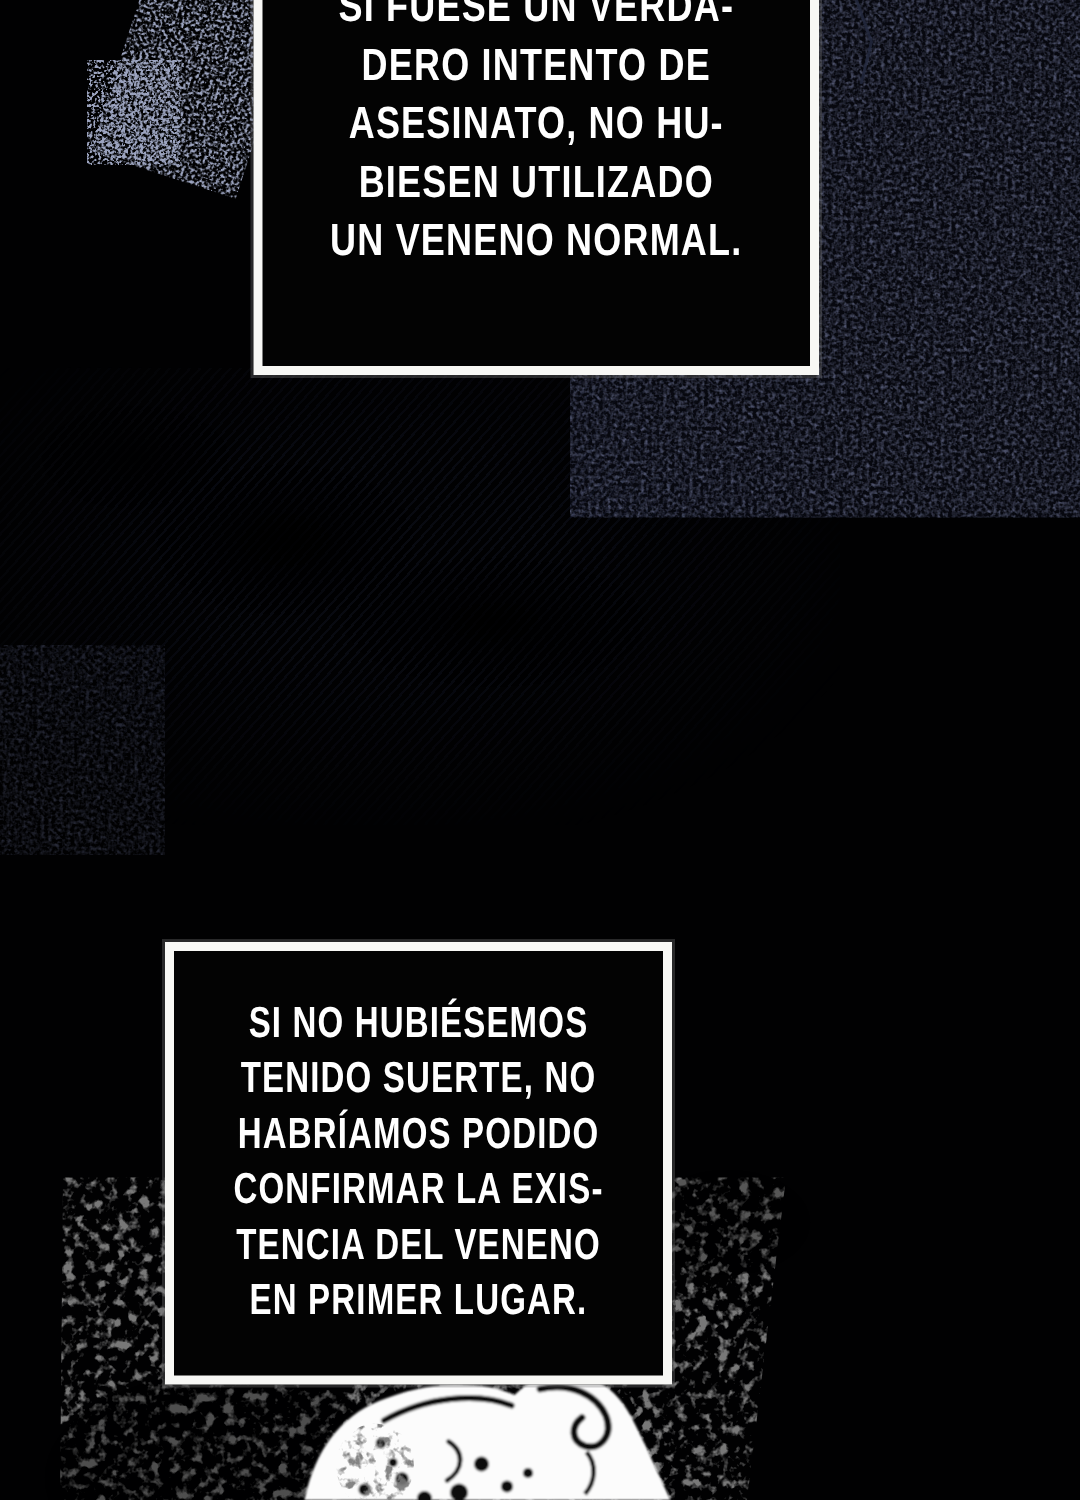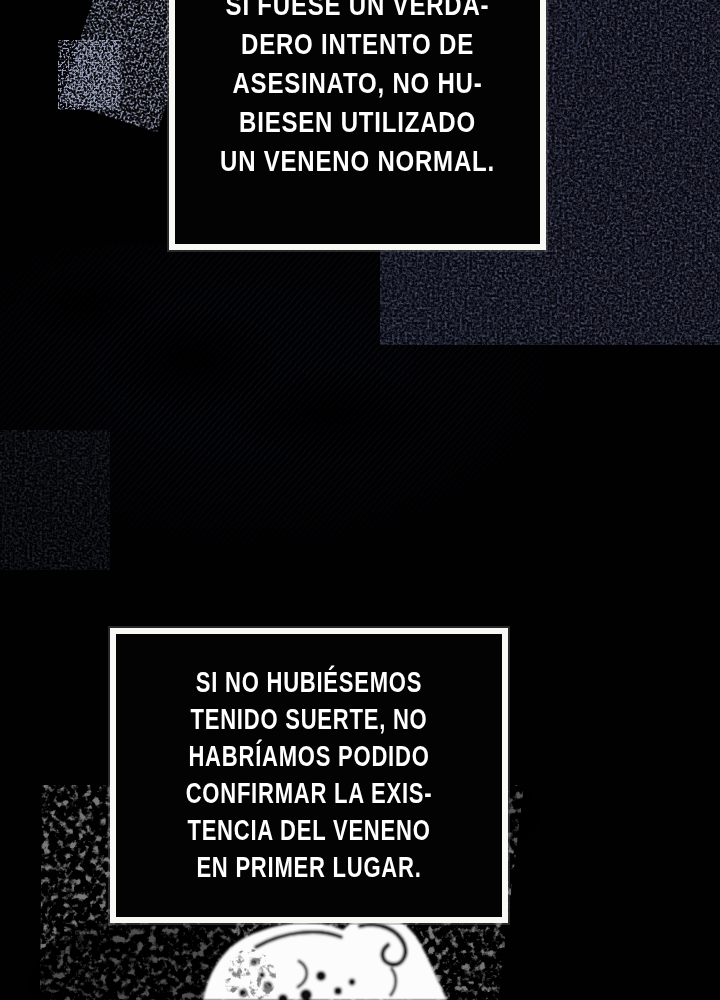--- a/index.html
+++ b/index.html
@@ -20,21 +20,21 @@
     mask-image:radial-gradient(ellipse at 45% 42%, #000 28%, transparent 78%);
     opacity:.85;
   }
   
   .cap{
     position:absolute;box-sizing:border-box;
     background:#030303;border:6px solid #f8f8f5;
     box-shadow:0 0 0 2px rgba(115,115,115,0.35);
   }
   .box1{left:169px;top:-76px;width:377px;height:326px;}
-  .box2{left:110px;top:628px;width:398px;height:295px;}
+  .box2{left:110px;top:628px;width:338px;height:295px;}
   .cap-text{
     color:#ffffff;font-weight:bold;text-align:center;white-space:nowrap;
     transform-origin:50% 0;
   }
   .box1 .cap-text{font-size:30px;line-height:39px;padding-top:55px;letter-spacing:1px;transform:scaleX(.80);}
   .box2 .cap-text{font-size:29px;line-height:37px;padding-top:30px;letter-spacing:1px;transform:scaleX(.76);}
 </style>
 </head>
 <body>
 

